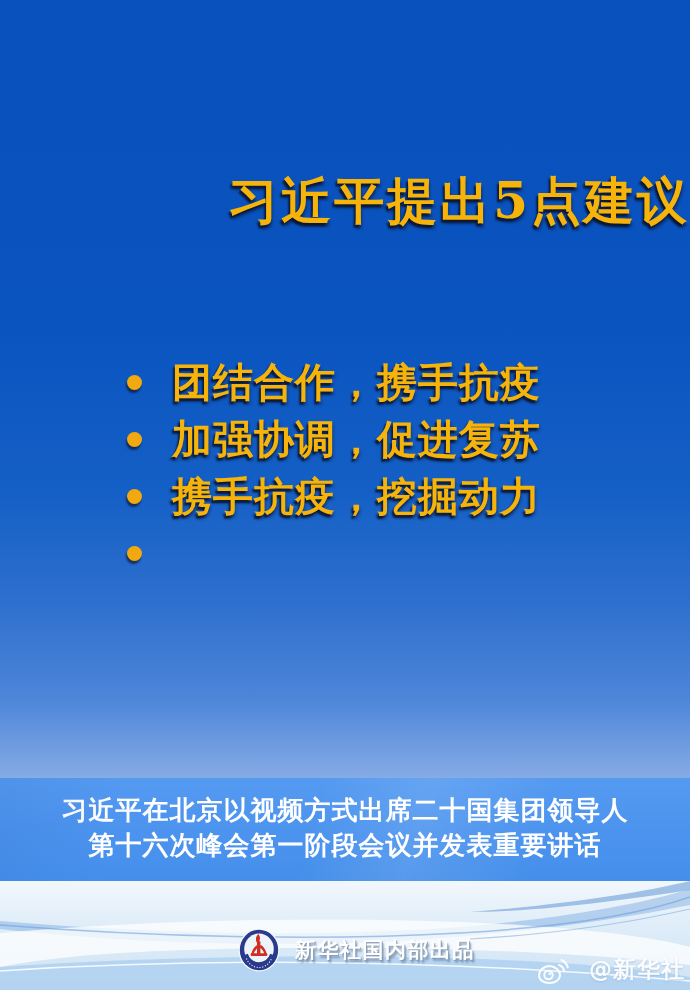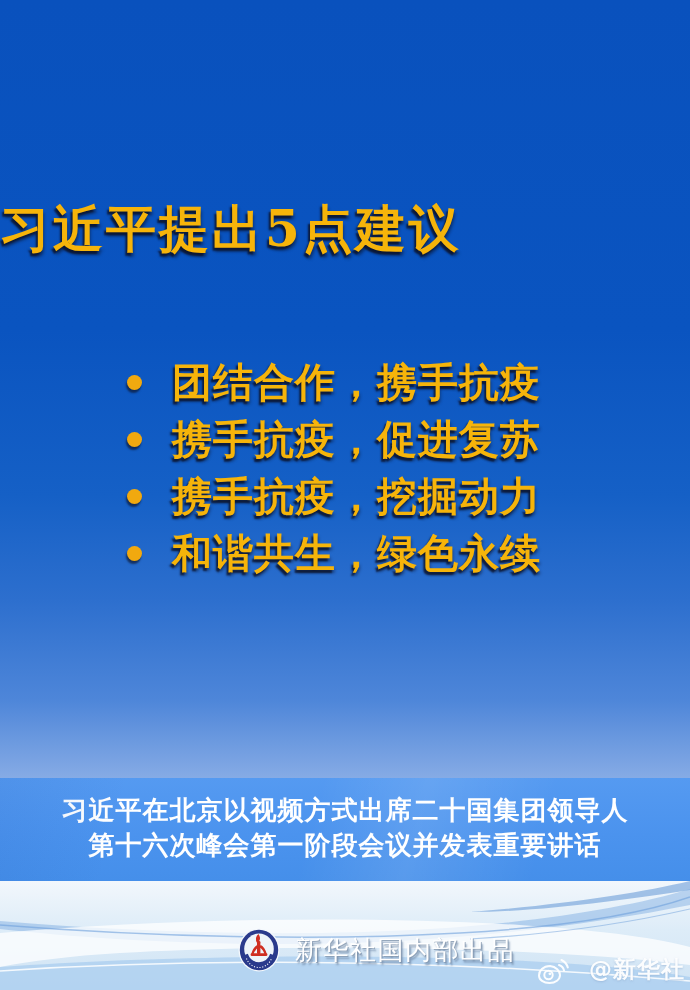--- a/index.html
+++ b/index.html
@@ -12,22 +12,22 @@
     background:linear-gradient(180deg,
       #0951bd 0px,
       #0a54c0 330px,
       #1560c6 495px,
       #2d6fce 600px,
       #4e86d9 700px,
       #86abe5 778px,
       #9bb9ea 990px);
   }
   .title{
-    position:absolute;top:196px;left:0;right:0;margin:0;
-    text-align:left;
+    position:absolute;top:168px;left:0;right:0;margin:0;
+    text-align:right;
     font-family:"DejaVu Serif", serif;
     font-size:50px;font-weight:bold;letter-spacing:3px;
     color:#f6b40a;
     text-shadow:-2px 3px 2px rgba(12,18,40,0.85), 1px 4px 3px rgba(12,18,40,0.45);
     white-space:nowrap;
   }
   .points{
     position:absolute;top:342px;left:115px;
     margin:12px;padding:0;list-style:none;
   }
@@ -58,21 +58,21 @@
   .footer{
     position:absolute;top:881px;left:0;width:690px;height:109px;
     background:linear-gradient(180deg,#f2f7fc 0%,#ddecf8 45%,#cfe3f4 100%);
   }
   .waves{position:absolute;inset:0;display:block;}
   .brand{
     position:absolute;left:238px;top:46px;height:46px;
     display:flex;align-items:center;gap:15px;
   }
   .producer{
-    font-size:26px;font-weight:normal;letter-spacing:1.5px;color:#ffffff;
+    font-size:21px;font-weight:bold;letter-spacing:1.5px;color:#ffffff;
     text-shadow:1px 1px 0 rgba(125,145,170,0.75), 2px 3px 2px rgba(120,145,175,0.85);
     white-space:nowrap;
   }
   .watermark{
     position:absolute;right:5px;bottom:5px;
     display:flex;align-items:flex-end;gap:20px;
     color:rgba(255,255,255,0.95);
     font-size:23px;font-weight:bold;letter-spacing:1px;
     text-shadow:0 1px 2px rgba(140,170,205,0.55);
   }
@@ -84,29 +84,28 @@
 
   <h1 class="title">习近平提出5点建议</h1>
 
   <ul class="points">
     <li class="point">
       <span class="dot"></span>
       <span class="point-text">团结合作，携手抗疫</span>
     </li>
     <li class="point">
       <span class="dot"></span>
-      <span class="point-text">携手抗疫，促进复苏</span>
+      <span class="point-text">加强协调，促进复苏</span>
     </li>
     <li class="point">
       <span class="dot"></span>
       <span class="point-text">携手抗疫，挖掘动力</span>
     </li>
     <li class="point">
       <span class="dot"></span>
-      <span class="point-text">和谐共生，绿色永续</span>
     </li>
   </ul>
 
   <div class="banner">
     <div>习近平在北京以视频方式出席二十国集团领导人</div>
     <div>第十六次峰会第一阶段会议并发表重要讲话</div>
   </div>
 
   <div class="footer">
     <svg class="waves" viewBox="0 0 690 109" aria-hidden="true">

